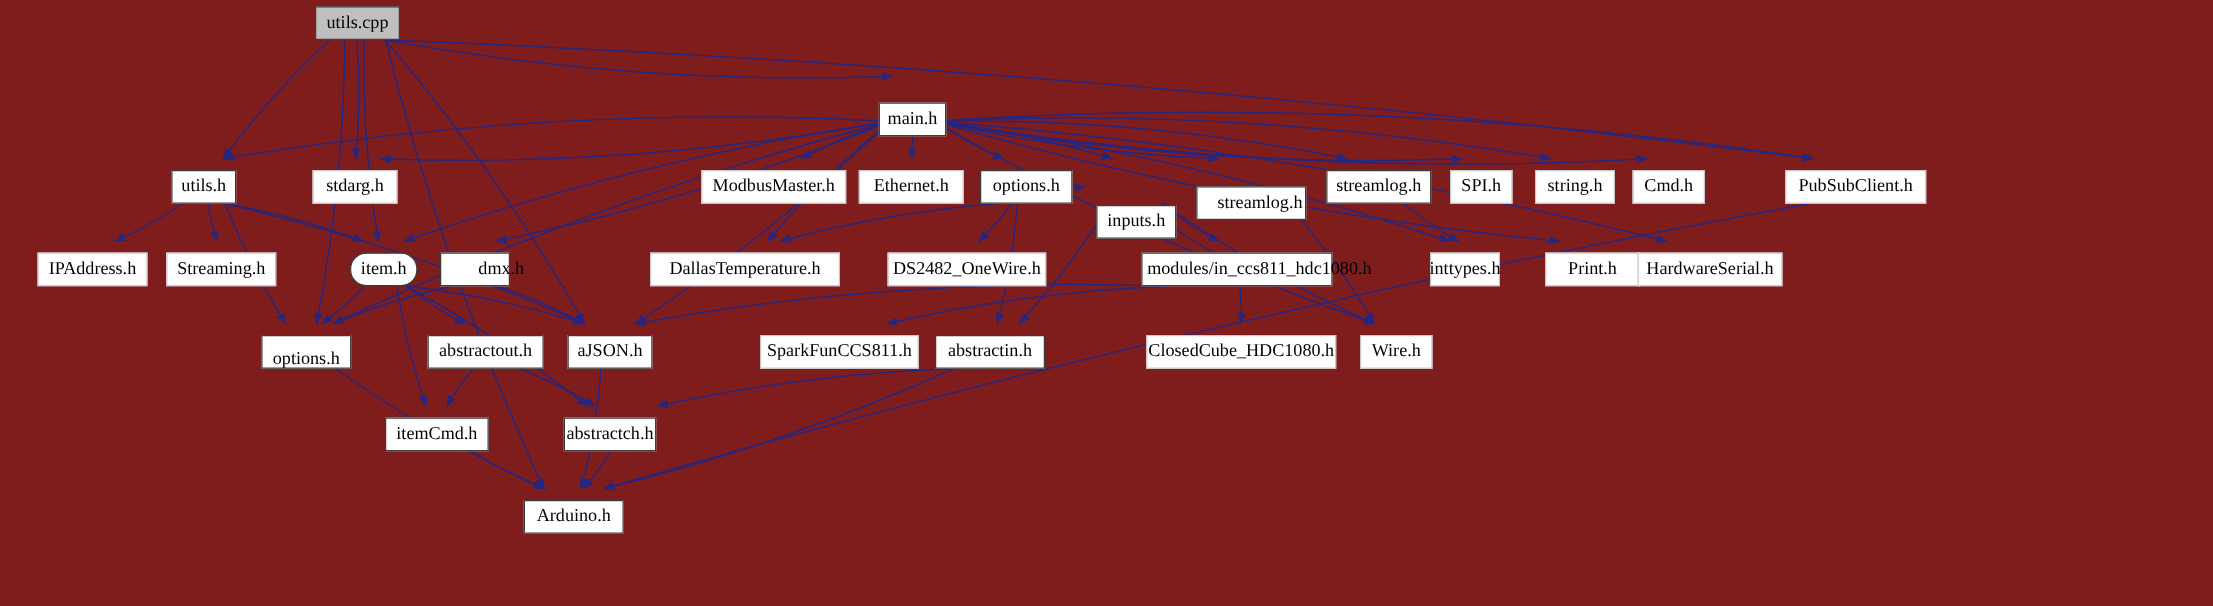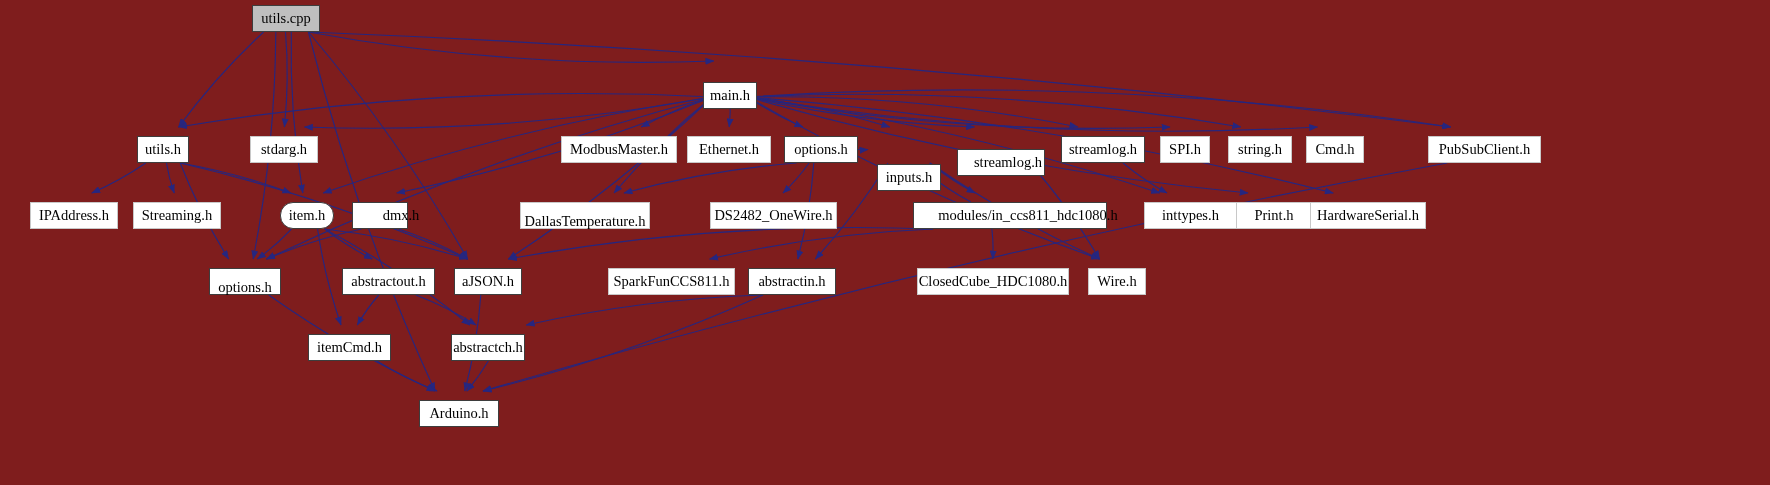--- a/index.html
+++ b/index.html
@@ -159,30 +159,30 @@
       </div>
       <div class="node" style="left: 133px; top: 202px; width: 88px;">
         <span>Streaming.h</span>
       </div>
       <div class="node bold" style="left: 280px; top: 202px; width: 54px; border-radius: 13px;">
         <span>item.h</span>
       </div>
       <div class="node bold" style="left: 352px; top: 202px; width: 56px; padding-left: 42px;">
         <span>dmx.h</span>
       </div>
-      <div class="node" style="left: 520px; top: 202px; width: 130px; align-items: flex-end;">
+      <div class="node" style="left: 520px; top: 202px; width: 152px;">
         <span>DallasTemperature.h</span>
       </div>
       <div class="node" style="left: 710px; top: 202px; width: 127px;">
         <span>DS2482_OneWire.h</span>
       </div>
-      <div class="node bold" style="left: 913px; top: 202px; width: 194px; padding-left: 36px;">
+      <div class="node bold" style="left: 913px; top: 202px; width: 153px; padding-left: 36px;">
         <span>modules/in_ccs811_hdc1080.h</span>
       </div>
-      <div class="node" style="left: 1144px; top: 202px; width: 93px;">
+      <div class="node" style="left: 1144px; top: 202px; width: 56px;">
         <span>inttypes.h</span>
       </div>
       <div class="node" style="left: 1236px; top: 202px; width: 76px;">
         <span>Print.h</span>
       </div>
       <div class="node" style="left: 1310px; top: 202px; width: 116px;">
         <span>HardwareSerial.h</span>
       </div>
       <div class="node bold" style="left: 209px; top: 268px; width: 72px; align-items: flex-end;">
         <span>options.h</span>

